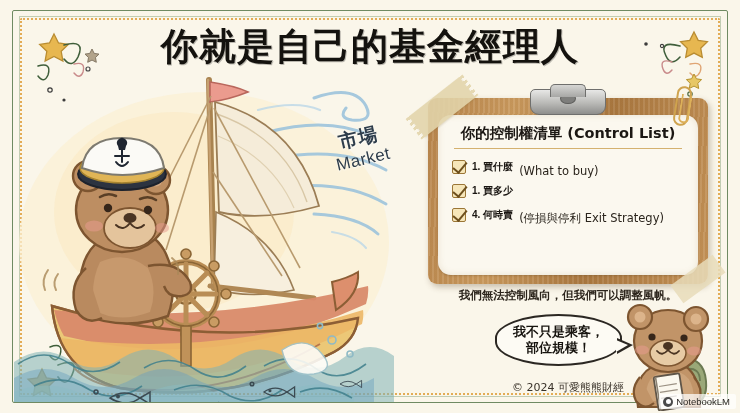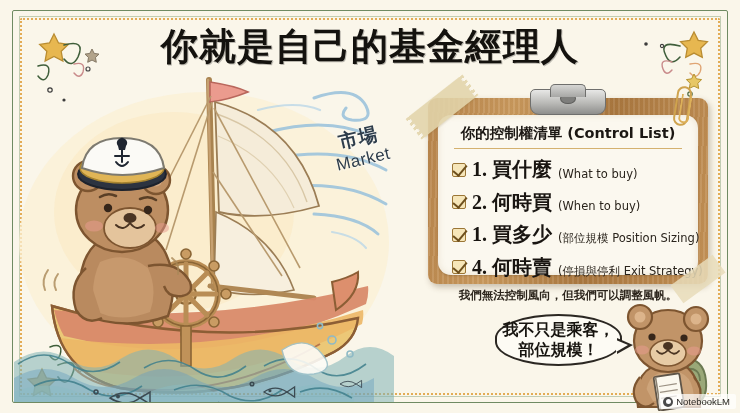--- a/index.html
+++ b/index.html
@@ -203,24 +203,24 @@
   .checkbox::after {
     content: "";
     position: absolute;
     left: 3px; top: -2px;
     width: 6px; height: 12px;
     border: solid #6d4f1d;
     border-width: 0 2.4px 2.4px 0;
     transform: rotate(40deg);
   }
   .item-main {
-    font-size: 20px;
+    font-size: 10px;
     font-weight: 700;
     color: #191511;
-    font-family: Liberation Serif, serif;
+    font-family: Liberation Sans, sans-serif;
     text-align: right;
   }
   .item-sub {
     font-size: 11.5px;
     font-weight: 400;
     color: #2a241c;
     font-family: "DejaVu Sans", "Liberation Sans", sans-serif;
     margin-top: 8px;
   }
 
@@ -244,21 +244,21 @@
     width: 127px; height: 52px;
     background: #fdfbf4;
     border: 2.4px solid #2b2722;
     border-radius: 50% / 46%;
     z-index: 7;
     display: flex; flex-direction: column;
     align-items: center; justify-content: center;
     line-height: 1.22;
   }
   .bubble span {
-    font-size: 16px;
+    font-size: 13px;
     font-weight: 700;
     color: #17140f;
     font-family: "DejaVu Sans", "Liberation Sans", sans-serif;
   }
   .bubble::after {
     content: "";
     position: absolute;
     right: -13px; top: 22px;
     width: 0; height: 0;
     border-top: 7px solid transparent;
@@ -526,27 +526,21 @@
       <div class="clip-rule"></div>
 
       <ul class="clip-list">
         <li class="clip-item">
           <span class="checkbox"></span>
           <span class="item-main">1. 買什麼</span>
           <span class="item-sub">(What to buy)</span>
         </li>
         <li class="clip-item">
           <span class="checkbox"></span>
-          <span class="item-main">2. 何時買</span>
-          <span class="item-sub">(When to buy)</span>
-        </li>
-        <li class="clip-item">
-          <span class="checkbox"></span>
           <span class="item-main">1. 買多少</span>
-          <span class="item-sub">(部位規模 Position Sizing)</span>
         </li>
         <li class="clip-item">
           <span class="checkbox"></span>
           <span class="item-main">4. 何時賣</span>
           <span class="item-sub">(停損與停利 Exit Strategy)</span>
         </li>
       </ul>
     </div>
   </div>
 
@@ -587,19 +581,20 @@
     <circle cx="80" cy="16" r="5.5" fill="#dcb48b"></circle>
     <ellipse cx="52" cy="50" rx="18" ry="13" fill="#e7cba5" stroke="#7d5530" stroke-width="1.5"></ellipse>
     <ellipse cx="52" cy="43" rx="5" ry="4" fill="#4a3422"></ellipse>
     <path d="M52 47 q-6 7 -11 1 M52 47 q6 7 11 1" fill="none" stroke="#4a3422" stroke-width="1.8" stroke-linecap="round"></path>
     <circle cx="36" cy="34" r="3.6" fill="#36261a"></circle>
     <circle cx="68" cy="35" r="3.6" fill="#36261a"></circle>
     <ellipse cx="26" cy="47" rx="7" ry="4.5" fill="#e79a8e" opacity=".55"></ellipse>
     <ellipse cx="78" cy="48" rx="7" ry="4.5" fill="#e79a8e" opacity=".55"></ellipse>
   </svg>
 
+  <div class="copyright">© 2024 可愛熊熊財經</div>
 
   <div class="nblm-badge">
     <span class="nblm-mark"></span>
     <span>NotebookLM</span>
   </div>
 
 </div>
 
 </body></html>

